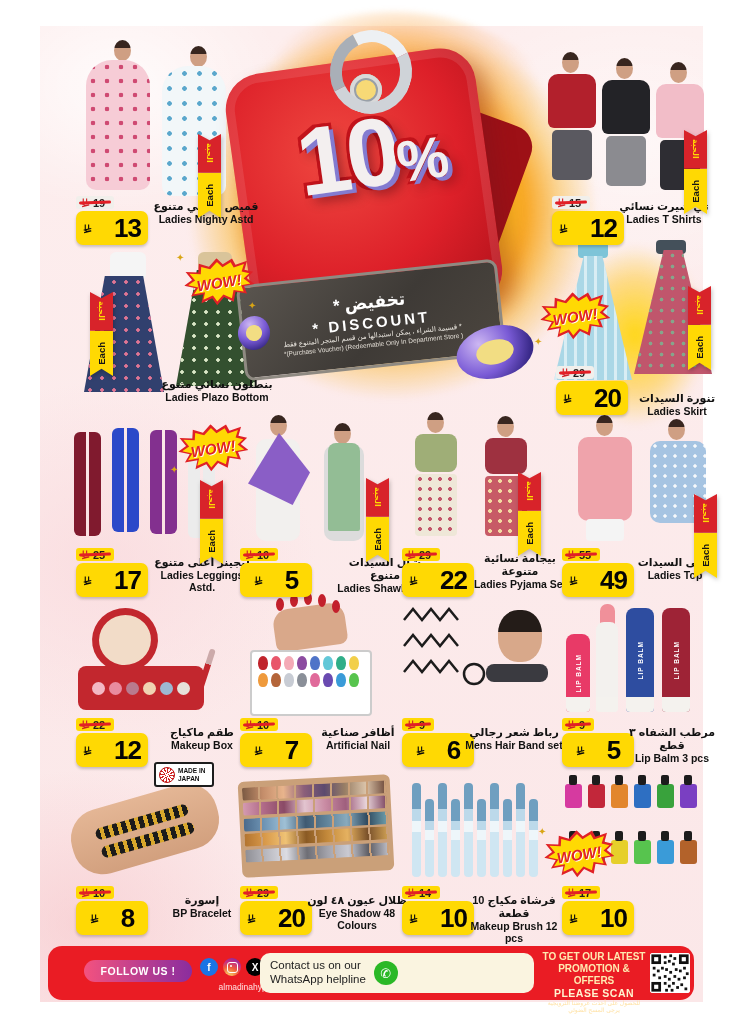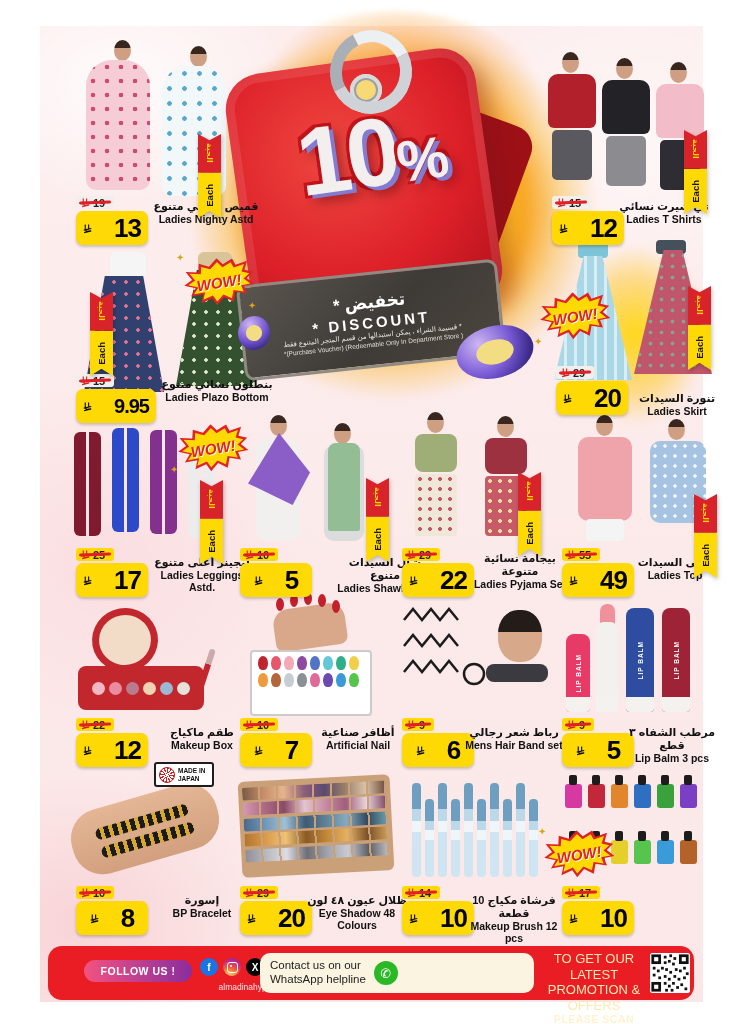--- a/index.html
+++ b/index.html
@@ -110,21 +110,21 @@
   .igbox i{position:absolute;left:2.5px;top:2.5px;width:2px;height:2px;background:#fff;border-radius:50%;}
   .ghost{width:9px;height:10px;background:#fff;border-radius:5px 5px 2px 2px;display:block;}
   .handle{position:absolute;left:138px;top:36px;width:160px;text-align:center;color:#ffe3e3;font-size:8.5px;}
   .wabox{position:absolute;left:212px;top:7px;width:274px;height:40px;background:#faf4e0;border-radius:10px;display:flex;align-items:center;gap:8px;padding:0 10px;box-sizing:border-box;}
   .watext{font-size:11.5px;color:#222;line-height:1.2;}
   .waicon{width:24px;height:24px;border-radius:50%;background:#2bb826;color:#fff;display:flex;align-items:center;justify-content:center;font-size:13px;flex:none;}
   .phone{margin-left:auto;text-align:right;}
   .pn{font-size:15px;font-weight:800;color:#101010;}
   .ps{font-size:10px;color:#333;}
   .scanbox{position:absolute;left:492px;top:5px;width:108px;text-align:center;color:#ffe9b0;line-height:1.2;}
-  .scan1{font-size:13px;font-weight:400;}
+  .scan1{font-size:10px;font-weight:700;}
   .scan3{font-size:10.5px;font-weight:800;color:#fff3cf;letter-spacing:.5px;}
   .scanar{font-size:6px;color:#ffe2a6;direction:rtl;}
   .qr{position:absolute;left:602px;top:7px;width:40px;height:40px;background:#fff;border-radius:3px;}
 </style>
 </head>
 <body>
 
 <div class="cv">
   <div class="flyer"></div>
   <div class="splash"></div>
@@ -233,35 +233,20 @@
       <i class="st" style="left:64px;top:42px;">✦</i>
     </div>
   <div class="each" style="left:90px;top:292px;">
       <div class="rt">
         <span>الحبة</span>
       </div>
       <div class="rb">
         <span>Each</span>
       </div>
     </div>
-  <div class="price" style="left:76px;top:374px;">
-    <div class="strip lt">
-        <svg class="cur" viewBox="0 0 12 14">
-          <path d="M3 1.5 V8 q0 2.5 2.5 2.8 L10.5 10 M7.5 1.5 V7 M1 9.2 L11 7 M1.5 12.5 L11 10.2" stroke="currentColor" fill="none" stroke-width="1.5"></path>
-        </svg>
-        <span>15</span>
-        <i class="sline"></i>
-      </div>
-    <div class="pbox sm">
-        <svg class="cur" viewBox="0 0 12 14">
-          <path d="M3 1.5 V8 q0 2.5 2.5 2.8 L10.5 10 M7.5 1.5 V7 M1 9.2 L11 7 M1.5 12.5 L11 10.2" stroke="currentColor" fill="none" stroke-width="1.5"></path>
-        </svg>
-        <span class="num">9.95</span>
-      </div>
-  </div>
   <div class="pname" style="left:158px;top:378px;width:118px;">
       <div class="ar">بنطلون نسائي متنوع</div>
       <div class="en">Ladies Plazo Bottom</div>
     </div>
 
   <div class="img" style="left:552px;top:240px;width:168px;height:142px;">
     <div class="gar" style="left:26px;top:2px;width:30px;height:16px;background:#7ec4d8;border-radius:4px;"></div>
     <div class="gar skt" style="left:2px;top:16px;background-color:#aad7e6;background-image:repeating-linear-gradient(90deg, rgba(255,255,255,.55) 0 3px, transparent 3px 10px);"></div>
     <div class="gar" style="left:104px;top:0;width:30px;height:14px;background:#44505a;border-radius:4px;"></div>
     <div class="gar skt" style="left:82px;top:10px;background-color:#c0566c;background-image:radial-gradient(rgba(128,174,142,.9) 1.6px, transparent 2.2px);background-size:11px 11px;"></div>

